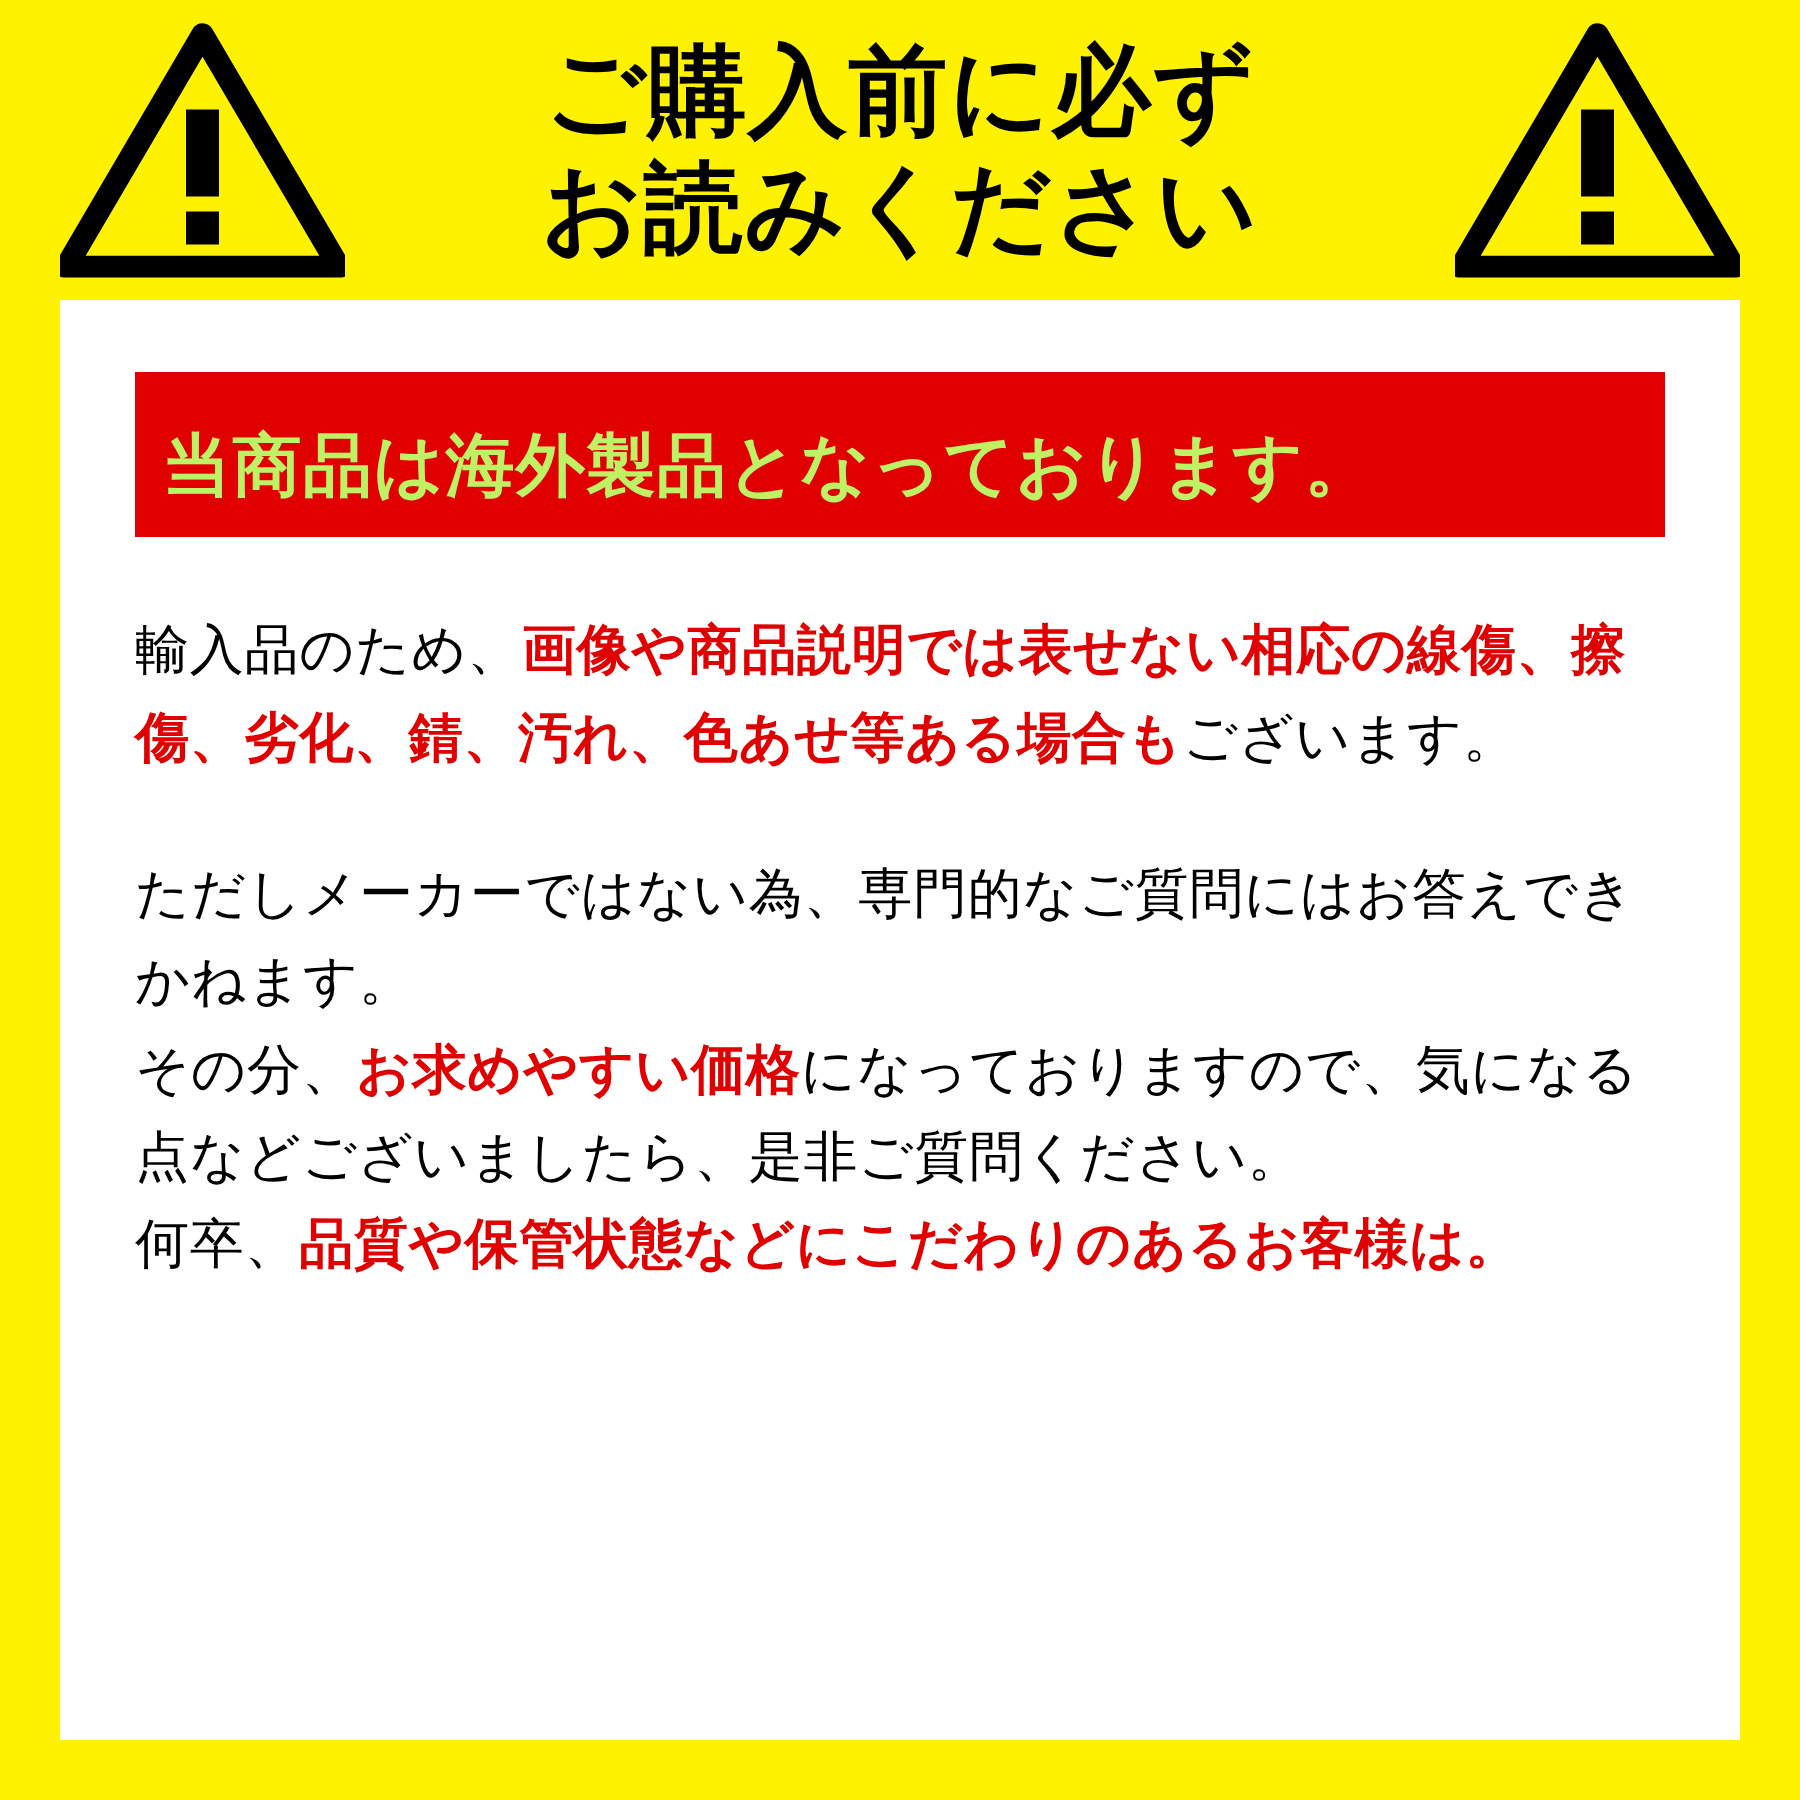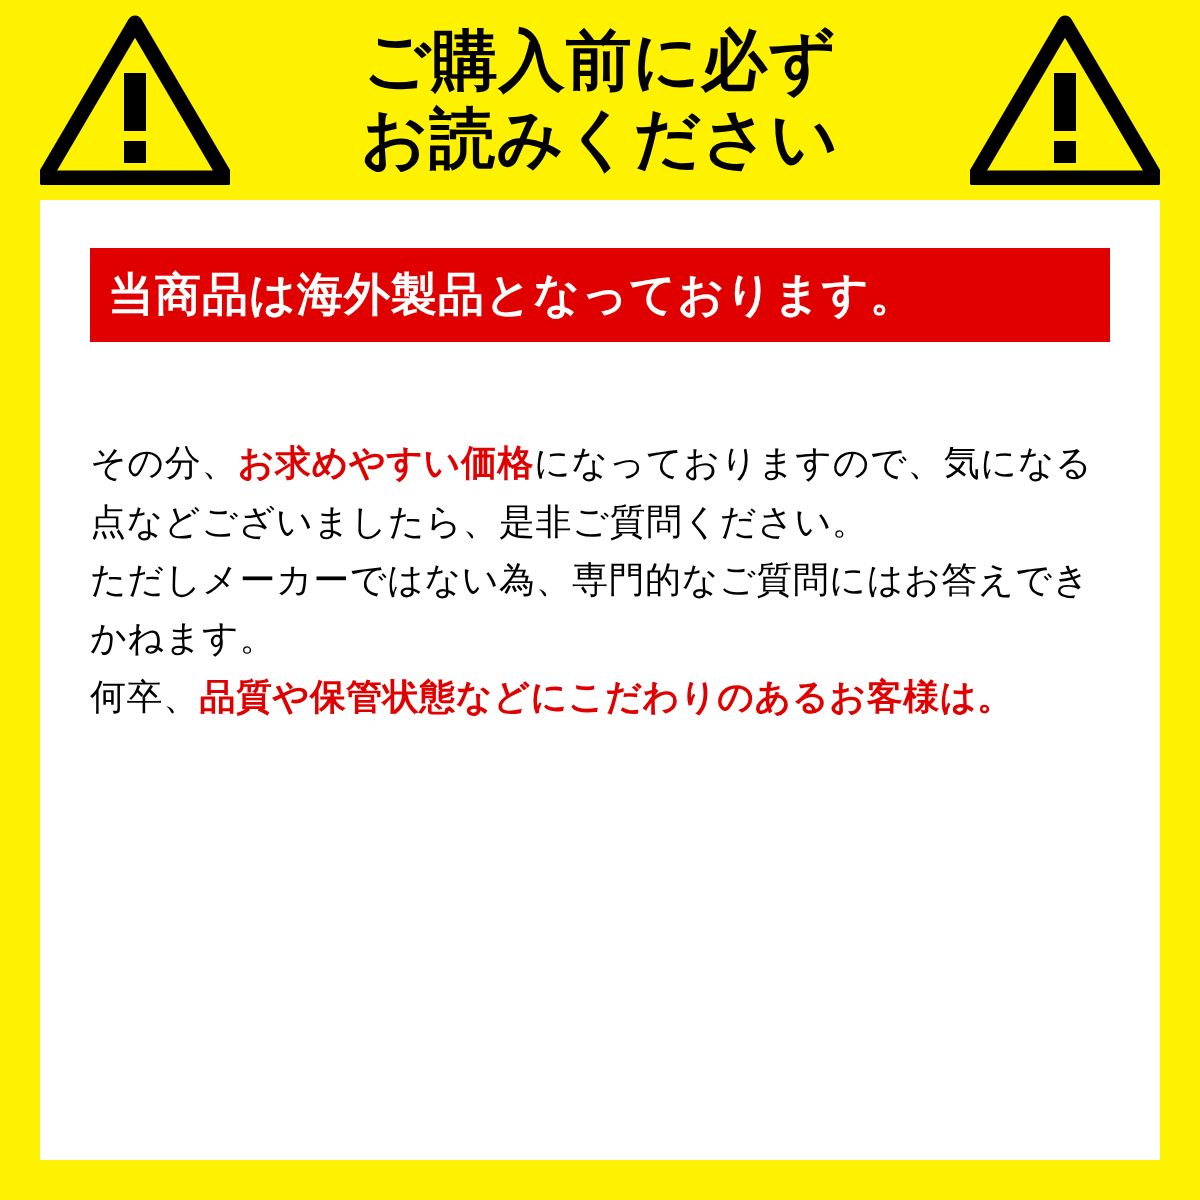--- a/index.html
+++ b/index.html
@@ -52,25 +52,25 @@
   
   .card {
     width: 1120px;
     height: 960px;
     background: #FFFFFF;
     box-sizing: border-box;
     padding: 48px 50px 10px 50px;
   }
   .redbar {
     background: #E00000;
-    color: #ffffff;
+    color: #bef264;
     font-weight: bold;
     font-size: 46px;
     line-height: 1.4;
-    padding: 14px 18px 16px 18px;
+    padding: 30px 18px 16px 18px;
     display: block;
     letter-spacing: 1px;
   }
   .body-block {
     margin-top: 46px;
     font-size: 36px;
     line-height: 1.62;
     color: #000000;
     letter-spacing: 0.5px;
   }
@@ -107,21 +107,22 @@
       <rect x="84" y="126" width="22" height="22" fill="#000000"></rect>
     </svg>
 
   </div>
 
   <div class="card">
 
     <span class="redbar">当商品は海外製品となっております。</span>
 
     <div class="body-block">
+      <p id="p1"><span>輸入品のため、</span><span class="hl">画像や商品説明では表せない相応の線傷、擦傷、劣化、錆、汚れ、色あせ等ある場合も</span><span>ございます。</span></p>
       <div class="gap"></div>
+      <p id="p4"><span>ただしメーカーではない為、専門的なご質問にはお答えできかねます。</span></p>
       <p id="p3"><span>その分、</span><span class="hl">お求めやすい価格</span><span>になっておりますので、気になる点などございましたら、是非ご質問ください。</span></p>
-      <p id="p4"><span>ただしメーカーではない為、専門的なご質問にはお答えできかねます。</span></p>
       <p id="p5"><span>何卒、</span><span class="hl">品質や保管状態などにこだわりのあるお客様は。</span></p>
     </div>
 
   </div>
 
 </div>
 
 </body></html>

